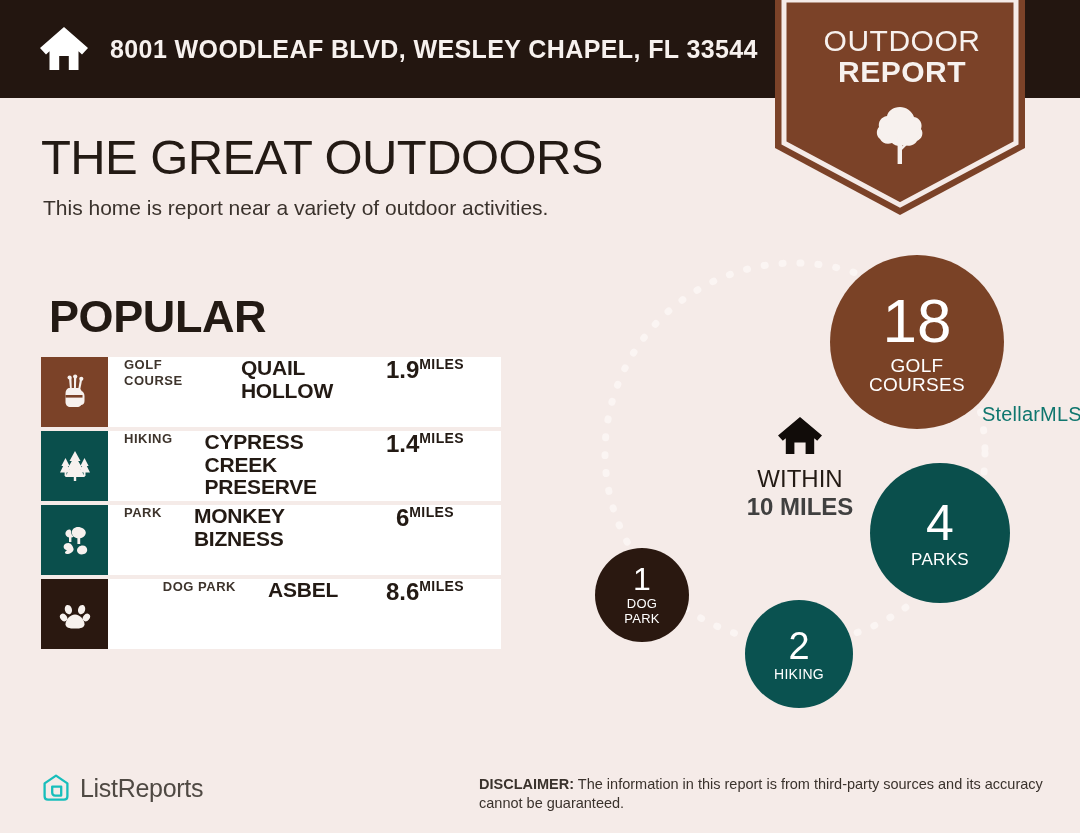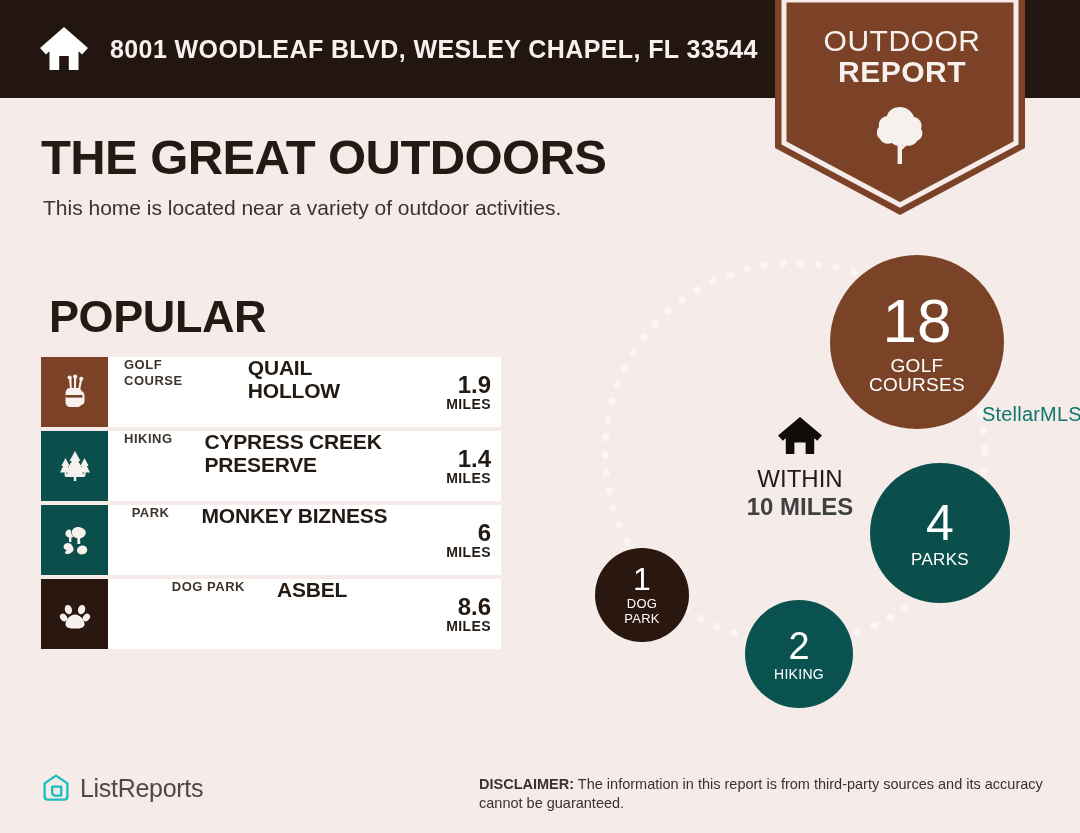--- a/index.html
+++ b/index.html
@@ -57,21 +57,21 @@
   }
   #badge-line1 { font-size: 30px; letter-spacing: 0.5px; }
   #badge-line2 { font-size: 30px; font-weight: bold; letter-spacing: 0.5px; }
   #badge-tree { position: absolute; left: 98px; top: 104px; width: 54px; height: 62px; }
 
   
   #main-title {
     position: absolute;
     left: 41px; top: 129px;
     font-size: 49px;
-    font-weight: bold;
+    font-weight: normal;
     letter-spacing: -0.6px;
     color: #231A14;
     margin: 0;
   }
   #subtitle {
     position: absolute;
     left: 43px; top: 196px;
     font-size: 21px;
     color: #3A322C;
     margin: 0;
@@ -128,24 +128,24 @@
     font-weight: bold;
     letter-spacing: -0.2px;
     color: #231A14;
     line-height: 1.08;
     max-width: 300px;
     margin-left: 32px;
   }
   .poi-dist {
     width: 96px;
     min-width: 96px;
-    padding-right: 10px;
+    padding-right: 28px;
     text-align: right;
     display: flex;
-    flex-direction: column;
+    flex-direction: row;
     justify-content: center;
   }
   .poi-dist-num {
     font-size: 24px;
     font-weight: bold;
     color: #231A14;
     line-height: 1.05;
   }
   .poi-dist-unit {
     font-size: 14px;
@@ -272,21 +272,21 @@
   </div>
   <svg id="badge-tree" viewBox="0 0 54 62">
     <path d="M27 3 C20 3 15 7 14 12 C8 13 5 18 6 23 C3 26 3 32 7 35 C9 39 14 41 19 39 C22 42 27 43 31 41 C36 43 42 41 44 37 C49 35 51 29 48 25 C50 20 47 14 41 13 C39 7 33 3 27 3 Z" fill="#F7F1EE"></path>
     <rect x="24.6" y="33" width="4.4" height="27" fill="#F7F1EE"></rect>
     <path d="M26.5 42 L18.5 34 L20.2 32.3 L28.2 40.3 Z" fill="#F7F1EE"></path>
     <path d="M27.4 44 L35.4 36 L37.1 37.7 L29.1 45.7 Z" fill="#F7F1EE"></path>
   </svg>
 </div>
 
 <h1 id="main-title">THE GREAT OUTDOORS</h1>
-<p id="subtitle">This home is located near a variety of outdoor activities.</p>
+<p id="subtitle">This home is report near a variety of outdoor activities.</p>
 <h2 id="popular-heading">POPULAR</h2>
 
 <div id="popular-list">
 
   <div class="poi-row">
     <div class="poi-tile" style="background:#7B4228">
       <svg viewBox="0 0 38 38">
         <path d="M13.5 15 C11 15 9.5 17.5 9.5 21 L9.5 29 C9.5 32 11.5 34 14.5 34 L21 34 C24 34 26 32 26 29 L26 21 C26 17.5 24.5 15 22 15 Z" fill="#F7F1EE"></path>
         <path d="M24.5 18 C27 18 28.5 20 28.5 23 L28.5 28 C28.5 30.5 27 32 24.8 32 L24.8 18 Z" fill="#F7F1EE"></path>
         <path d="M14 16 L13 5 L15.4 5 L15.8 16 Z" fill="#F7F1EE"></path>

